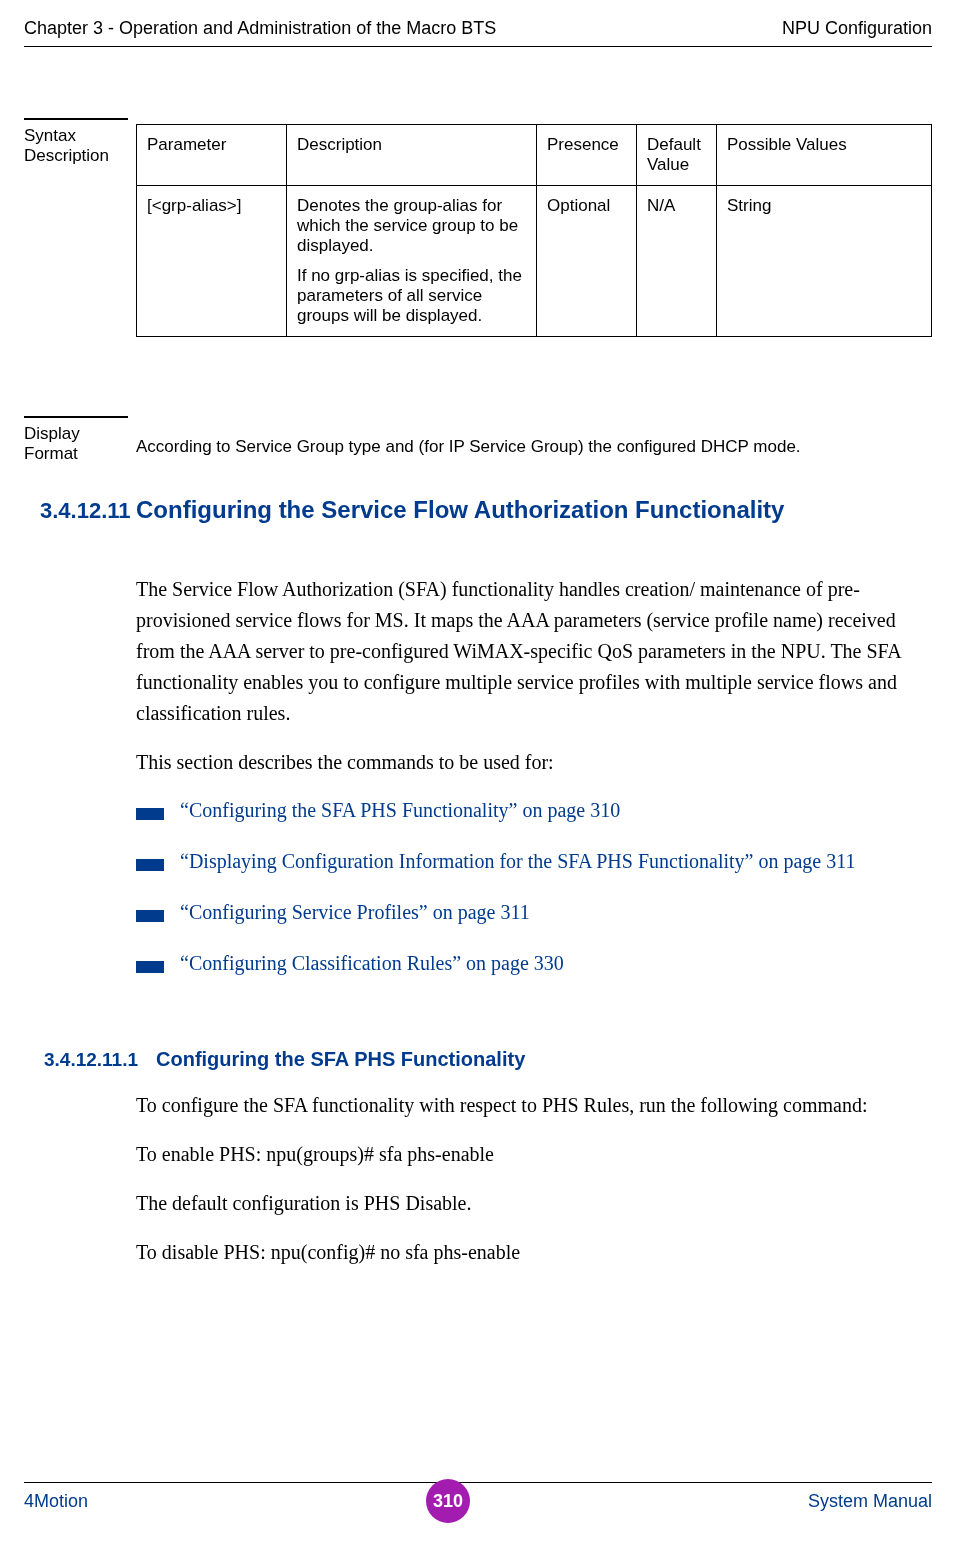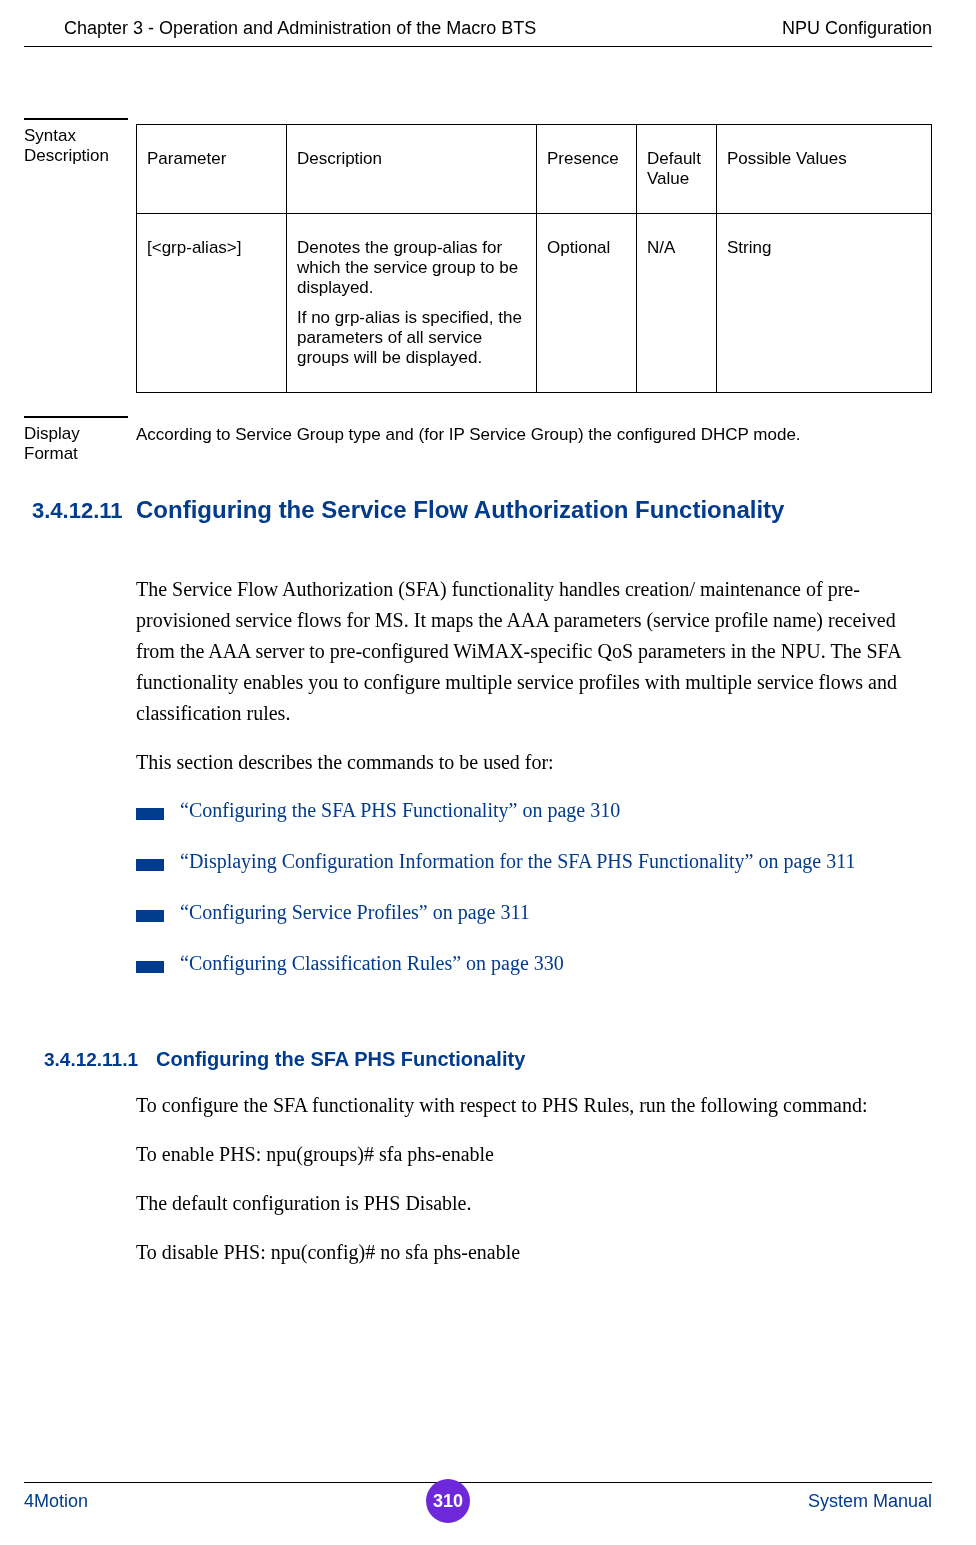--- a/index.html
+++ b/index.html
@@ -1,45 +1,45 @@
 <!DOCTYPE html>
 <html><head>
 <meta charset="utf-8">
 <style>
   @page { size: 976px 1545px; margin: 0; }
   html, body { margin: 0; padding: 0; width: 976px; height: 1545px; background: #fff; font-family: Arial, Helvetica, sans-serif; color: #000; }
   .page { position: relative; width: 976px; height: 1545px; }
-  .hdr { position: absolute; top: 18px; left: 0; right: 0; display: flex; justify-content: space-between; padding: 0 44px 0 24px; font-family: Arial, sans-serif; font-size: 18px; color: #000; margin-left: 40px; }
+  .hdr { position: absolute; top: 18px; left: 0; right: 0; display: flex; justify-content: space-between; padding: 0 44px 0 24px; font-family: Arial, sans-serif; font-size: 18px; color: #000; }
   .hdr-rule { position: absolute; top: 46px; left: 24px; right: 44px; height: 1px; background: #000; }
   .sidecol { position: absolute; left: 24px; width: 104px; font-family: Arial, sans-serif; font-size: 17px; line-height: 1.2; }
   .side-rule { width: 104px; height: 2px; background: #000; margin-bottom: 6px; }
   .main { position: absolute; left: 136px; right: 44px; }
   table.params { border-collapse: collapse; width: 100%; font-family: Arial, sans-serif; font-size: 17px; }
-  table.params th, table.params td { border: 1px solid #000; padding: 24px 10px; vertical-align: top; text-align: left; font-weight: normal; }
+  table.params th, table.params td { border: 1px solid #000; padding: 10px 10px; vertical-align: top; text-align: left; font-weight: normal; }
   table.params th { font-weight: normal; }
   .col-param { width: 150px; }
   .col-desc { width: 250px; }
   .col-pres { width: 100px; }
   .col-def { width: 80px; }
   .col-poss { width: auto; }
   .desc-gap { height: 10px; }
   .displayfmt { font-family: Arial, sans-serif; font-size: 17px; line-height: 1.3; }
   .sec-row { display: flex; align-items: baseline; margin-bottom: 16px; }
   .sec-num { font-family: Arial, sans-serif; font-weight: bold; color: #003b8e; font-size: 22px; width: 136px; flex: 0 0 136px; }
   .sec-title { font-family: Arial, sans-serif; font-weight: bold; color: #003b8e; font-size: 24px; }
   .sub-num { font-family: Arial, sans-serif; font-weight: bold; color: #003b8e; font-size: 19px; width: 136px; flex: 0 0 136px; }
   .sub-title { font-family: Arial, sans-serif; font-weight: bold; color: #003b8e; font-size: 20px; }
   .body { font-family: Georgia, 'Times New Roman', serif; font-size: 20px; line-height: 1.55; color: #000; margin-bottom: 18px; }
   ul.links { list-style: none; padding: 0; margin: 0 0 18px 0; }
   ul.links li { display: flex; align-items: center; margin-bottom: 22px; font-family: Georgia, 'Times New Roman', serif; font-size: 20px; color: #003b8e; line-height: 1.45; }
   ul.links li .bullet { flex: 0 0 28px; display: inline-block; width: 12px; height: 12px; background: #003b8e; margin-top: 7px; margin-right: 16px; }
   ul.links li .linktext { flex: 1; }
   .ftr { position: absolute; bottom: 22px; left: 24px; right: 44px; display: flex; align-items: center; justify-content: space-between; font-family: Arial, sans-serif; font-size: 18px; color: #003b8e; gap: 44px; }
   .ftr-rule { position: absolute; bottom: 62px; left: 24px; right: 44px; height: 1px; background: #000; }
-  .page-badge { display: inline-flex; align-items: center; justify-content: center; width: 44px; height: 44px; border-radius: 50%; background: #6d28d9; color: #fff; font-weight: bold; font-size: 18px; }
+  .page-badge { display: inline-flex; align-items: center; justify-content: center; width: 44px; height: 44px; border-radius: 50%; background: #a21caf; color: #fff; font-weight: bold; font-size: 18px; }
 </style>
 </head>
 <body>
 
 <div class="page">
 
   <div class="hdr">
     <span>Chapter 3 - Operation and Administration of the Macro BTS</span>
     <span>NPU Configuration</span>
   </div>
@@ -81,25 +81,25 @@
           <td>String</td>
         </tr>
       </tbody>
     </table>
   </div>
 
   <div class="sidecol" style="top: 416px;">
     <div class="side-rule"></div>
     <span>Display Format</span>
   </div>
-  <div class="main displayfmt" style="top: 424px;">According to Service Group type and (for IP Service Group) the configured DHCP mode.</div>
+  <div class="main displayfmt" style="top: 436px;">According to Service Group type and (for IP Service Group) the configured DHCP mode.</div>
 
   <div style="position:absolute; left:0; right:44px; top: 496px;">
     <div class="sec-row">
-      <div class="sec-num" style="padding-left:32px; box-sizing:border-box;">3.4.12.11</div>
+      <div class="sec-num" style="padding-left:40px; box-sizing:border-box;">3.4.12.11</div>
       <div class="sec-title">Configuring the Service Flow Authorization Functionality</div>
     </div>
   </div>
 
   <div class="main" style="top: 542px; margin-top: 32px;">
     <div class="body">The Service Flow Authorization (SFA) functionality handles creation/ maintenance of pre-provisioned service flows for MS. It maps the AAA parameters (service profile name) received from the AAA server to pre-configured WiMAX-specific QoS parameters in the NPU. The SFA functionality enables you to configure multiple service profiles with multiple service flows and classification rules.</div>
     <div class="body">This section describes the commands to be used for:</div>
     <ul class="links">
       <li>
         <span class="bullet"></span>

